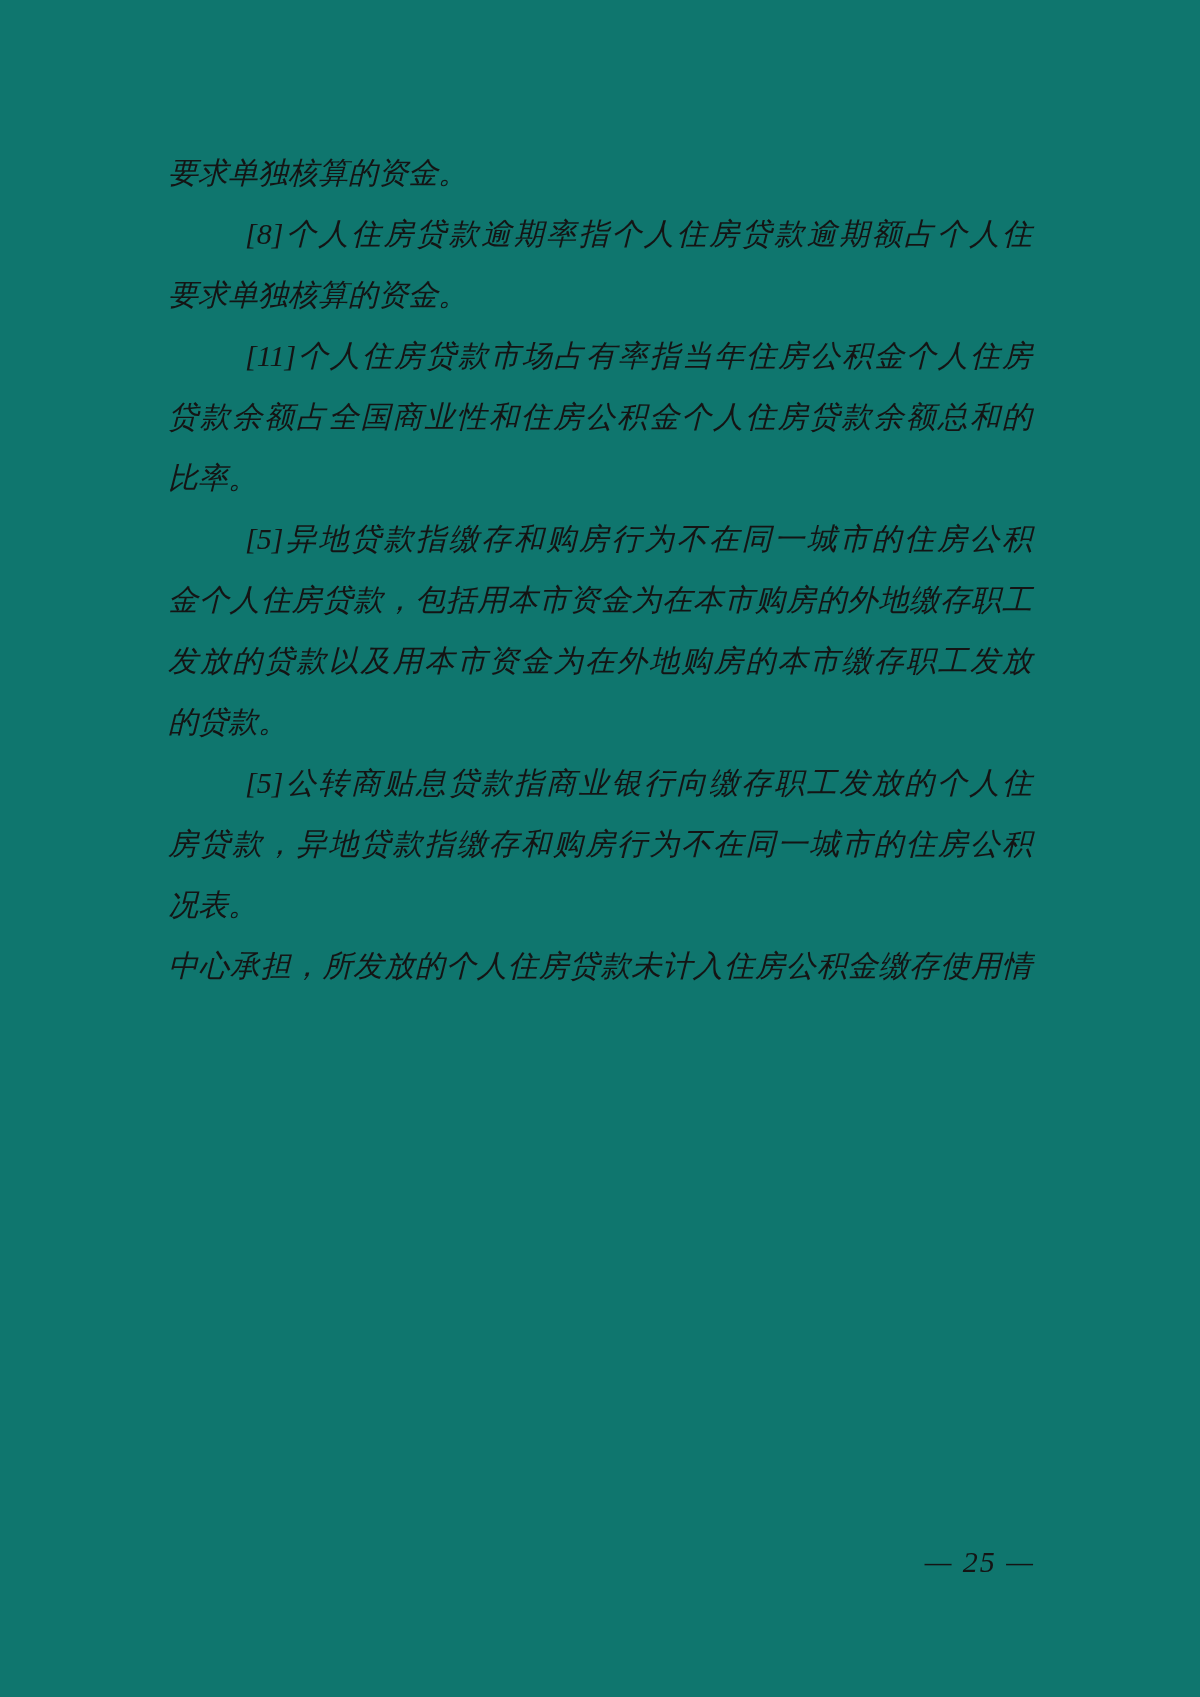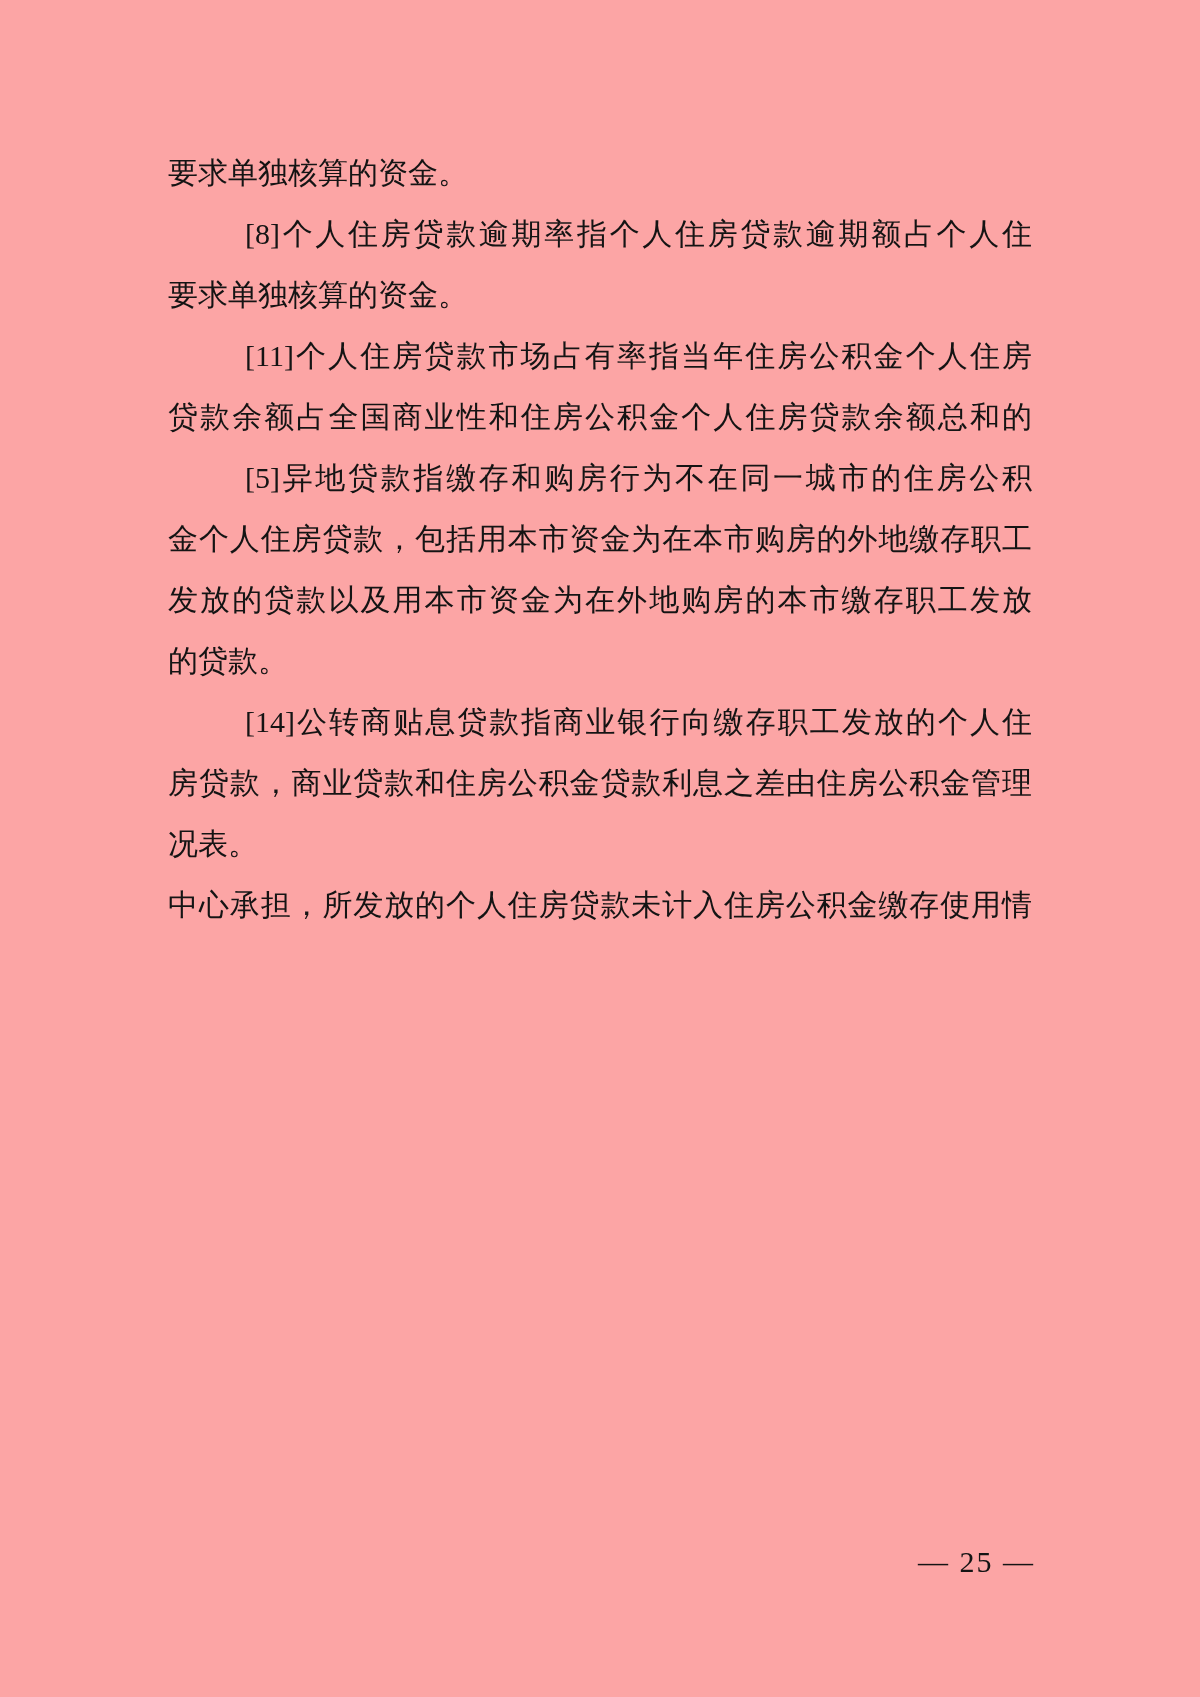--- a/index.html
+++ b/index.html
@@ -14,21 +14,22 @@
     font-family: "Liberation Serif", "DejaVu Serif", serif;
     color: #141414;
     overflow: hidden;
   }
   .page {
     position: absolute;
     left: 0;
     top: 0;
     width: 1200px;
     height: 1697px;
-    background: #fca5a5;
+    background: #0f766e;
+    font-style: italic;
   }
   .doc-body {
     position: absolute;
     left: 168px;
     top: 142px;
     width: 864px;
     font-size: 30px;
   }
   .para {
     margin: 0;
@@ -70,28 +71,29 @@
       <div class="para">
         <div class="line last">要求单独核算的资金。</div>
       </div>
       <div class="para">
         <div class="line first-indent">[8]个人住房贷款逾期率指个人住房贷款逾期额占个人住</div>
         <div class="line last">要求单独核算的资金。</div>
       </div>
       <div class="para">
         <div class="line first-indent">[11]个人住房贷款市场占有率指当年住房公积金个人住房</div>
         <div class="line">贷款余额占全国商业性和住房公积金个人住房贷款余额总和的</div>
+        <div class="line last">比率。</div>
       </div>
       <div class="para">
         <div class="line first-indent">[5]异地贷款指缴存和购房行为不在同一城市的住房公积</div>
         <div class="line">金个人住房贷款，包括用本市资金为在本市购房的外地缴存职工</div>
         <div class="line">发放的贷款以及用本市资金为在外地购房的本市缴存职工发放</div>
         <div class="line last">的贷款。</div>
       </div>
       <div class="para">
-        <div class="line first-indent">[14]公转商贴息贷款指商业银行向缴存职工发放的个人住</div>
-        <div class="line">房贷款，商业贷款和住房公积金贷款利息之差由住房公积金管理</div>
+        <div class="line first-indent">[5]公转商贴息贷款指商业银行向缴存职工发放的个人住</div>
+        <div class="line">房贷款，异地贷款指缴存和购房行为不在同一城市的住房公积</div>
         <div class="line last">况表。</div>
         <div class="line">中心承担，所发放的个人住房贷款未计入住房公积金缴存使用情</div>
       </div>
     </div>
   <div class="page-number">— 25 —</div>
 </div>
 
 </body></html>

